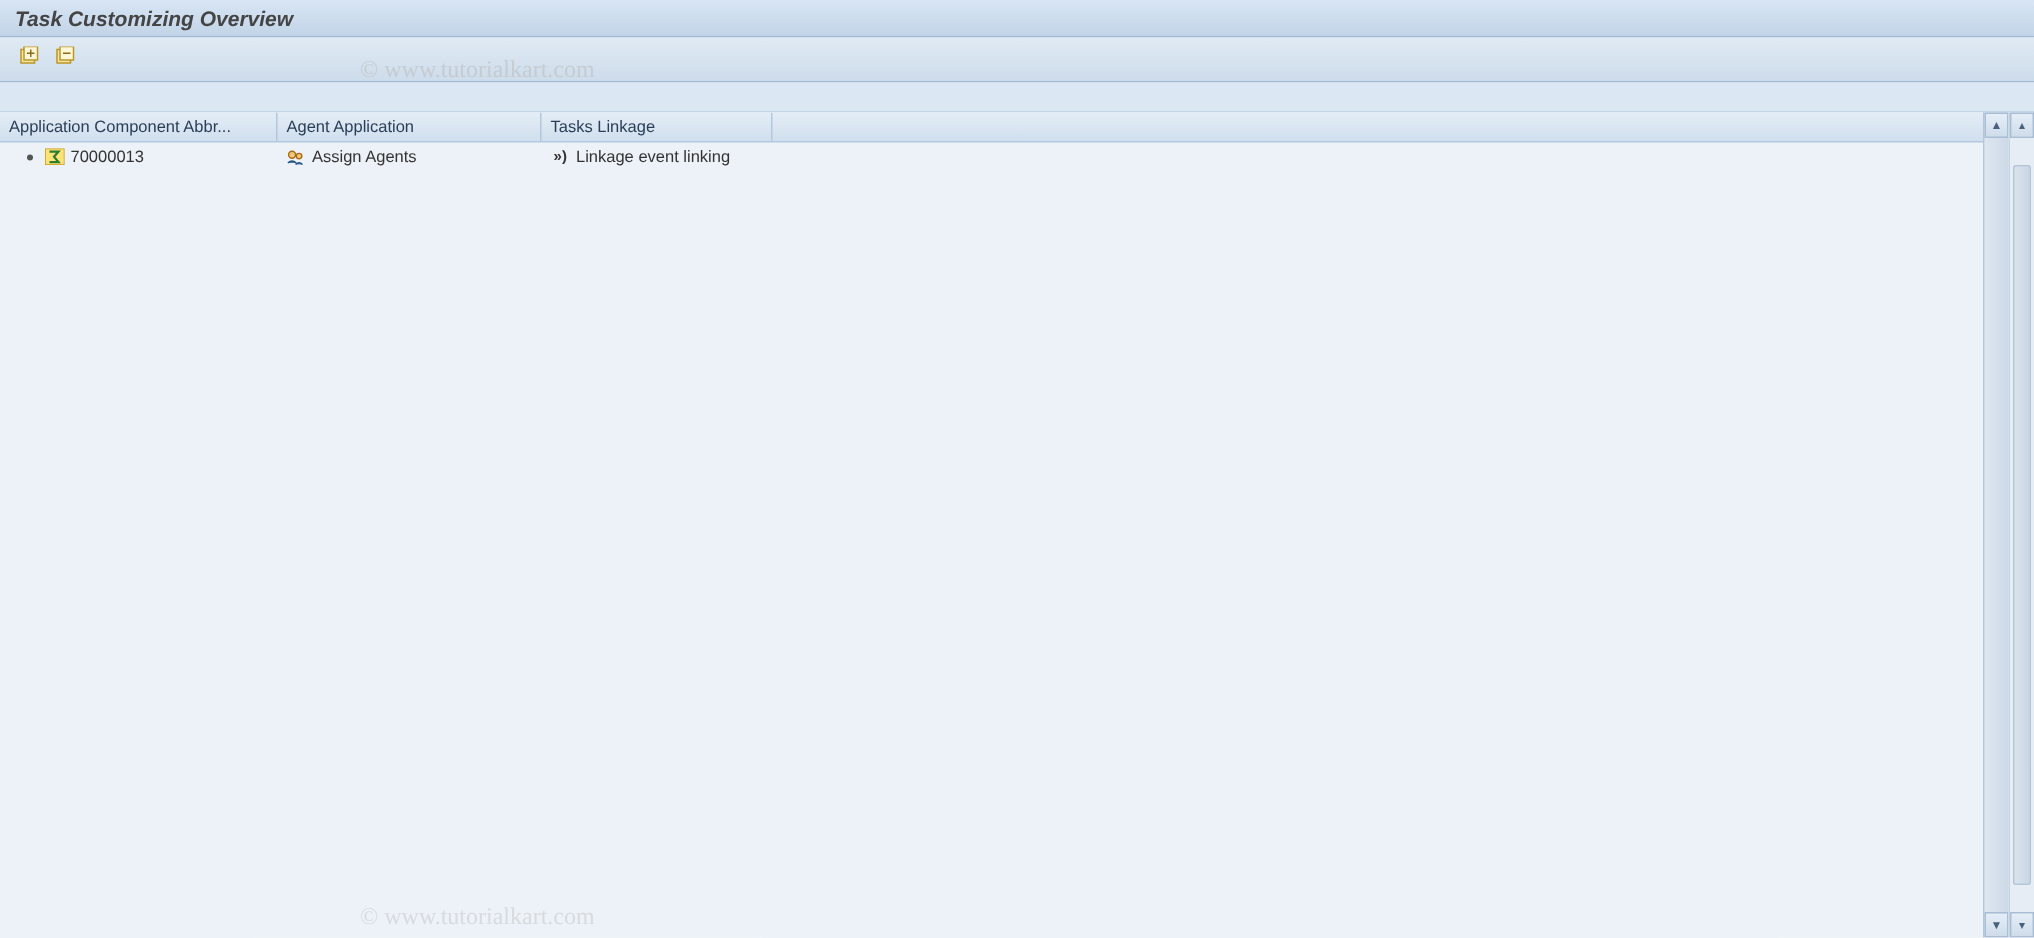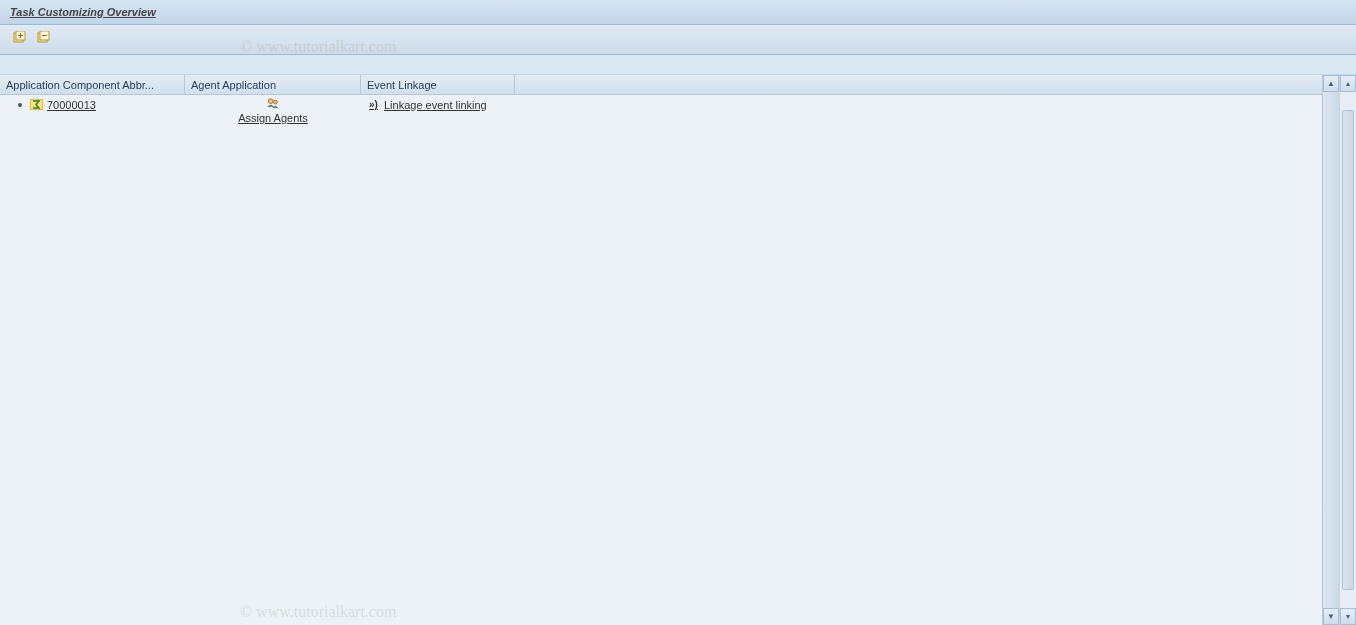--- a/index.html
+++ b/index.html
@@ -15,25 +15,24 @@
     }
     .title-bar {
       height: 25px;
       background: linear-gradient(to bottom, #d8e6f4, #c3d4e8);
       border-bottom: 1px solid #a3b9d3;
       display: flex;
       align-items: center;
       padding-left: 10px;
     }
     .title-text {
-      font-size: 11px;
+      font-size: 14px;
       font-weight: bold;
       font-style: italic;
       color: #444;
-      text-decoration: underline;
     }
     .toolbar {
       height: 30px;
       background: linear-gradient(to bottom, #e0eaf4, #cddceb);
       border-bottom: 1px solid #a3b9d3;
       display: flex;
       align-items: center;
       padding-left: 10px;
       gap: 4px;
     }
@@ -90,25 +89,24 @@
       align-items: center;
       padding: 0;
     }
     .cell {
       padding: 2px 6px;
       display: flex;
       align-items: center;
       height: 100%;
       gap: 4px;
       white-space: nowrap;
-      text-decoration: underline;
     }
     .cell-abbr  { width: 185px; padding-left: 18px; }
     .cell-desc  { width: 252px; }
-    .cell-agent { width: 176px; flex-direction: column; }
+    .cell-agent { width: 176px; }
     .cell-event { width: 154px; }
     .bullet {
       width: 4px;
       height: 4px;
       background: #555;
       border-radius: 50%;
       margin-right: 4px;
     }
     .row-icon {
       width: 13px;
@@ -203,21 +201,21 @@
   </button>
 </div>
 
 <div class="spacer"></div>
 
 <div class="content-wrapper">
   <div class="table-area">
     <div class="table-header">
       <div class="th th-abbr">Application Component Abbr...</div>
       <div class="th th-agent">Agent Application</div>
-      <div class="th th-event">Event Linkage</div>
+      <div class="th th-event">Tasks Linkage</div>
       <div class="th th-blank"></div>
     </div>
 
     <div class="row">
       <div class="cell cell-abbr">
         <span class="bullet"></span>
         <span class="row-icon">
           <svg width="13" height="11" viewBox="0 0 13 11">
             <rect x="0" y="0" width="13" height="11" fill="#ffe377" stroke="#c89b12"></rect>
             <path d="M3 2 L9 2 L6 5.5 L9 9 L3 9" fill="none" stroke="#2e7d32" stroke-width="1.5"></path>

